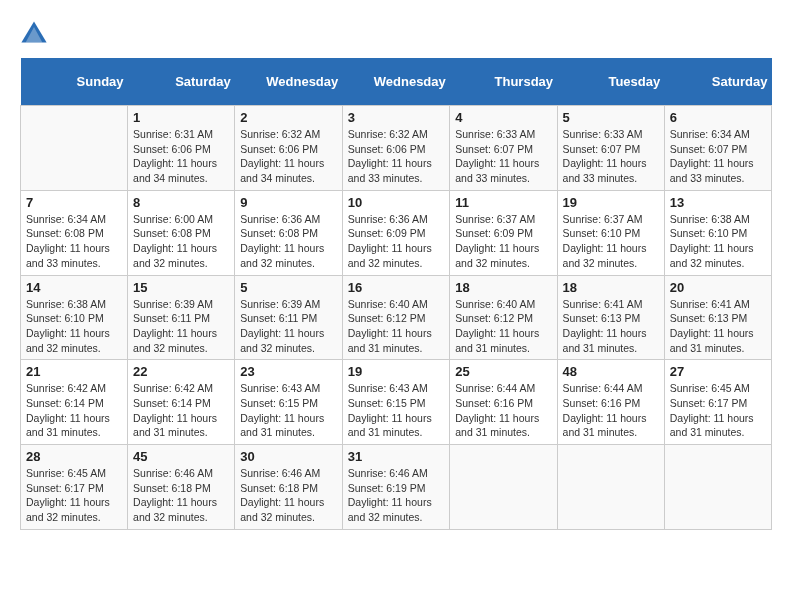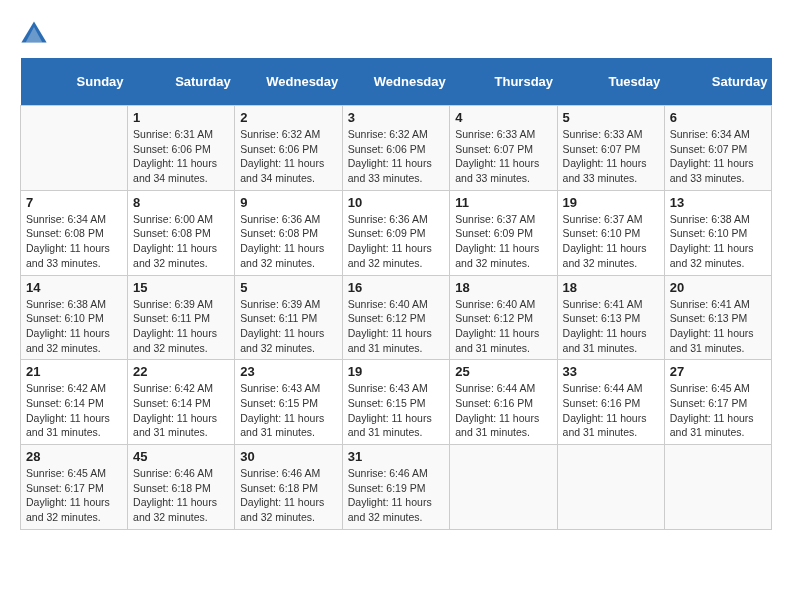--- a/index.html
+++ b/index.html
@@ -279,21 +279,21 @@
           <div class="day-info">Sunset: 6:15 PM</div>
           <div class="day-info">Daylight: 11 hours and 31 minutes.</div>
         </td>
         <td>
           <span class="day-number">25</span>
           <div class="day-info">Sunrise: 6:44 AM</div>
           <div class="day-info">Sunset: 6:16 PM</div>
           <div class="day-info">Daylight: 11 hours and 31 minutes.</div>
         </td>
         <td>
-          <span class="day-number">33</span>
+          <span class="day-number">48</span>
           <div class="day-info">Sunrise: 6:44 AM</div>
           <div class="day-info">Sunset: 6:16 PM</div>
           <div class="day-info">Daylight: 11 hours and 31 minutes.</div>
         </td>
         <td>
           <span class="day-number">27</span>
           <div class="day-info">Sunrise: 6:45 AM</div>
           <div class="day-info">Sunset: 6:17 PM</div>
           <div class="day-info">Daylight: 11 hours and 31 minutes.</div>
         </td>

